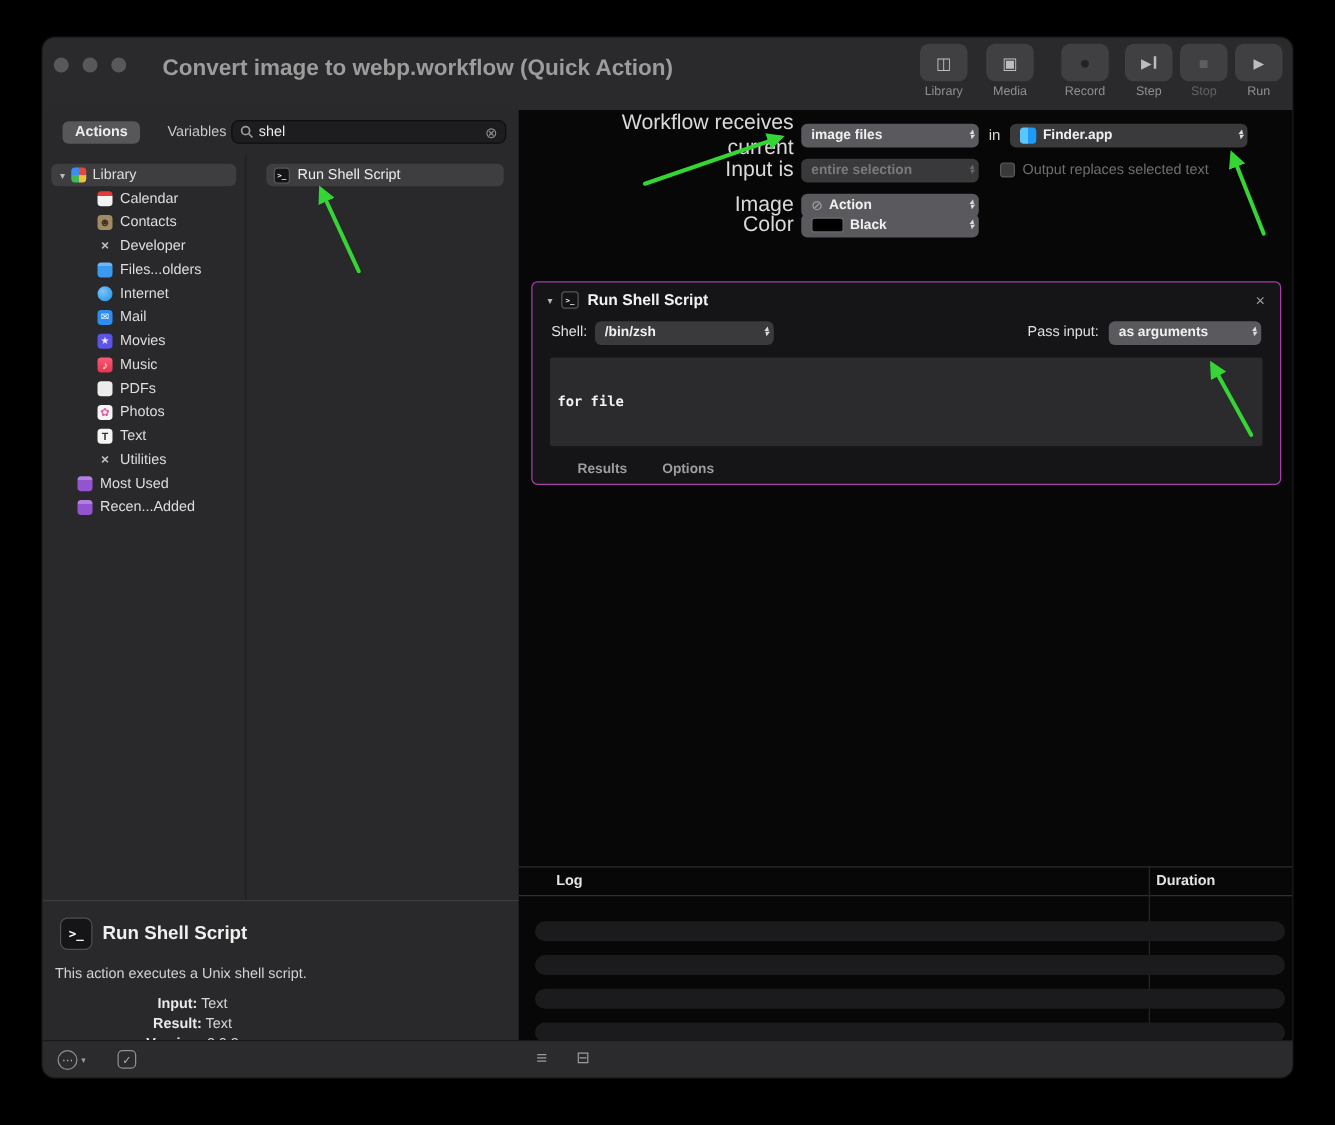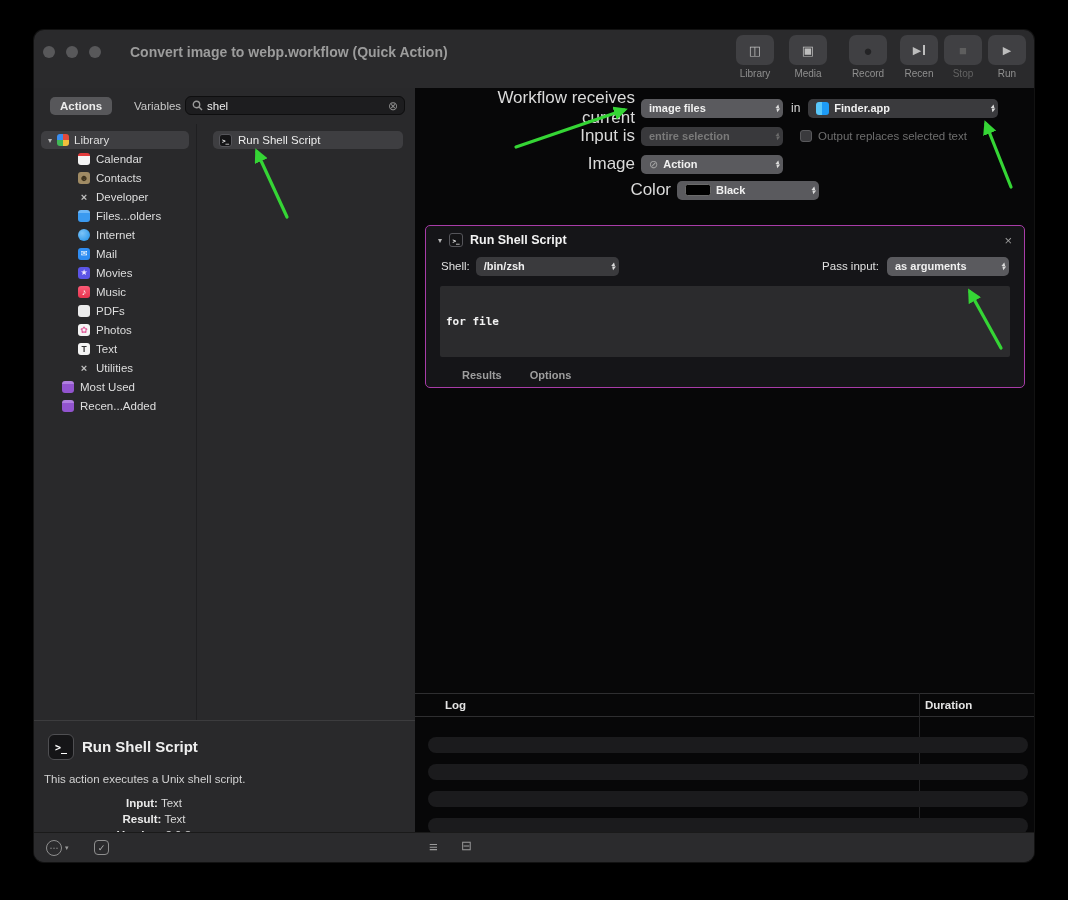--- a/index.html
+++ b/index.html
@@ -7,21 +7,21 @@
   body { position:relative; }
 
   .window { position:absolute; left:34px; top:30px; width:1000px; height:832px;
             background:#2a2a2c; border-radius:10px; overflow:hidden;
             box-shadow:0 0 0 1px rgba(255,255,255,0.07), 0 18px 40px rgba(0,0,0,0.7); }
 
   
   .titlebar { position:absolute; left:0; top:0; right:0; height:58px; }
   .tl { position:absolute; top:16px; width:12px; height:12px; border-radius:50%; background:#58585a; }
   .tl.c1 { left:9px; } .tl.c2 { left:32px; } .tl.c3 { left:55px; }
-  .win-title { position:absolute; left:96px; top:14px; font-size:14px; font-weight:bold; color:#9c9c9c; }
+  .win-title { position:absolute; left:96px; top:14px; font-size:18px; font-weight:bold; color:#9c9c9c; }
   .tb-buttons { position:absolute; right:8px; top:5px; display:flex; align-items:flex-start; }
   .tb-btn { width:38px; display:flex; flex-direction:column; align-items:center; cursor:default; }
   .tb-btn.m15 { margin-left:15px; } .tb-btn.m22 { margin-left:22px; }
   .tb-btn.m13 { margin-left:13px; } .tb-btn.m6 { margin-left:6px; }
   .tb-ic { width:38px; height:30px; border-radius:7px; background:#404043; color:#bdbdbd;
            display:flex; align-items:center; justify-content:center; font-size:13px; }
   .tb-lbl { margin-top:3px; font-size:10px; color:#8f8f8f; }
   .tb-btn.dim .tb-ic { color:#5e5e5e; } .tb-btn.dim .tb-lbl { color:#636363; }
   .tb-btn.record .tb-ic { color:#232325; font-size:15px; }
   .step-bar { display:inline-block; width:2px; height:10px; background:currentColor; margin-left:2px; }
@@ -80,21 +80,21 @@
              display:flex; align-items:center; justify-content:center; }
   .desc-title { position:absolute; left:48px; top:17px; font-size:15px; font-weight:bold; color:#efefef; }
   .desc-text { position:absolute; left:10px; top:52px; font-size:11.5px; color:#d2d2d2; }
   .desc-info { position:absolute; left:0; top:74px; width:240px; text-align:center;
                font-size:11.5px; color:#d8d8d8; line-height:16px; }
   .desc-info .b { font-weight:bold; color:#eaeaea; }
 
   
   .main { position:absolute; left:381px; top:58px; right:0; bottom:30px; background:#070708; }
   .cfg-row { position:absolute; left:0; right:0; height:28px; display:flex; align-items:center; gap:6px; }
-  .r1 { top:6px; } .r2 { top:34px; } .r3 { top:62px; } .r4 { top:88px;padding-left:36px; }
+  .r1 { top:6px; } .r2 { top:34px; } .r3 { top:62px; } .r4 { top:78px; }
   .cfg-label { width:192px; text-align:right; font-size:17px; color:#dadada; flex-shrink:0;margin-left:28px; }
   .cfg-mid { font-size:12px; color:#dadada; margin:0 2px; }
   .popup { height:19px; border-radius:5px; background:#5a5a5e; display:flex; align-items:center;
            padding:0 4px 0 8px; gap:5px; font-size:11px; font-weight:bold; color:#f0f0f0; }
   .popup .chevs { margin-left:auto; display:flex; flex-direction:column; align-items:center;
                   line-height:4.5px; font-size:6.5px; color:#dcdcdc; }
   .popup.dark { background:#3a3a3d; }
   .popup.dim { background:#39393c; color:#7a7a7a;gap:24px; } .popup.dim .chevs { color:#6a6a6a; }
   .w142 { width:142px; } .w190 { width:190px; } .w151 { width:143px; } .w122 { width:122px;justify-content:flex-end; }
   .finder-ic { width:13px; height:13px; border-radius:3px; flex-shrink:0;
@@ -174,21 +174,21 @@
         <div class="tb-ic">
             <span>●</span>
           </div>
         <div class="tb-lbl">Record</div>
       </div>
       <div class="tb-btn m13">
         <div class="tb-ic">
             <span style="font-size:11px;">▶</span>
             <span class="step-bar"></span>
           </div>
-        <div class="tb-lbl">Recen</div>
+        <div class="tb-lbl">Step</div>
       </div>
       <div class="tb-btn m6 dim">
         <div class="tb-ic">
             <span>■</span>
           </div>
         <div class="tb-lbl">Stop</div>
       </div>
       <div class="tb-btn m6">
         <div class="tb-ic">
             <span style="font-size:11px;">▶</span>

